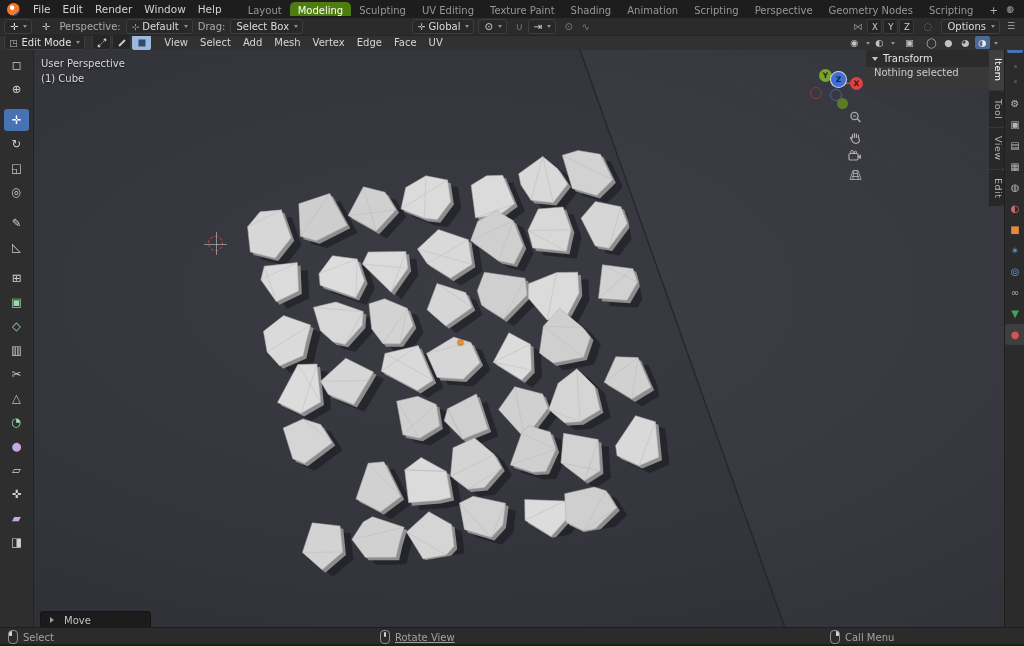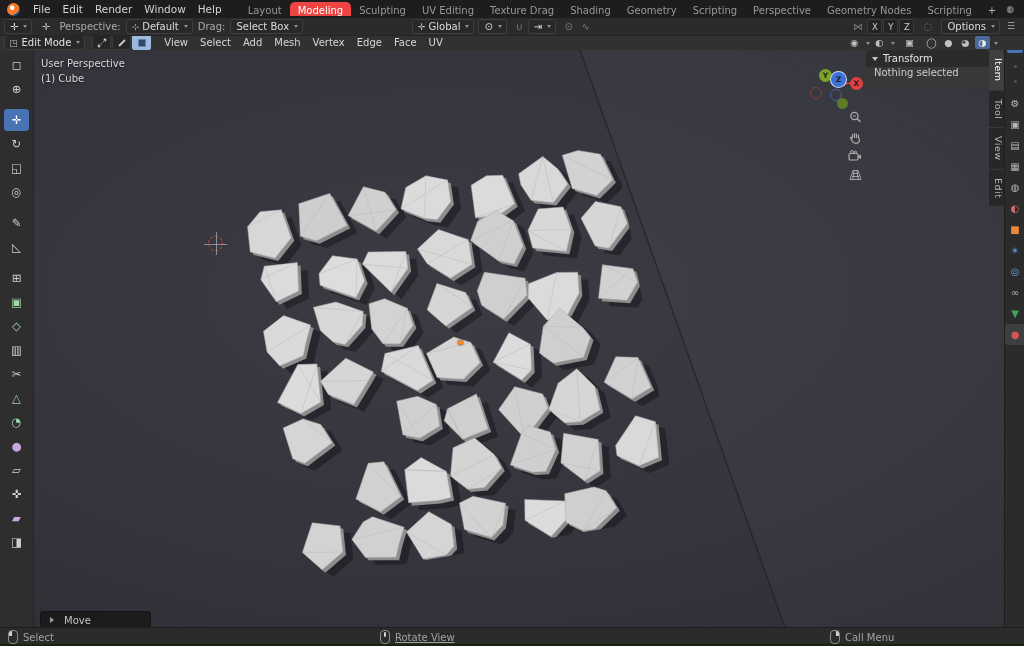--- a/index.html
+++ b/index.html
@@ -6,21 +6,21 @@
   body{width:1024px;height:646px;position:relative;overflow:hidden;background:#1d1d1d;
        font-family:"DejaVu Sans",sans-serif;color:#c8c8c8;cursor:default;}
   
   #topbar{position:absolute;left:0;right:0;top:0;height:18px;background:#1d1d1d;display:flex;align-items:center;font-size:10.5px;z-index:40}
   .logo{width:13px;height:13px;border-radius:50%;margin:0 7px 0 7px;flex:none;
         background:radial-gradient(circle at 40% 36%,#ffffff 0 2px,#f5792a 2.5px 62%,#265787 63%);}
   #topbar-menus{display:flex}
   .topmenu{padding:0 6px;color:#d2d2d2}
   #workspace-tabs{display:flex;margin-left:12px;height:14px}
   .wtab{padding:2.5px 8px 0;color:#979797;font-size:10px;border-radius:5px 5px 0 0;white-space:nowrap}
-  .wtab.active{background:#ef4444;color:#fdfdfd}
+  .wtab.active{background:#4d7c0f;color:#fdfdfd}
   .wtab.addtab{color:#b5b5b5}
   #scene-group{margin-left:auto;display:flex;align-items:center;gap:3px;padding-right:10px;font-size:10px;color:#d4d4d4}
   .mini-ico{font-size:9px;color:#bdbdbd}
   .dd-caret{display:inline-block;border:2.5px solid transparent;border-top:3.5px solid #8f8f8f;margin:4px 0 0 2px}
   
   #toolsettings{position:absolute;left:0;right:0;top:18px;height:17px;background:#2b2b2b;font-size:10px;z-index:35;border-bottom:1px solid #252525}
   .ts-group{position:absolute;top:1px;height:15px;display:flex;align-items:center}
   .dd{height:13px;background:#282828;border:1px solid #3e3e3e;border-radius:3px;padding:0 13px 0 5px;
       position:relative;color:#dcdcdc;display:inline-flex;align-items:center;gap:3px;white-space:nowrap}
   .dd:after{content:"";position:absolute;right:4px;top:5px;border:2.5px solid transparent;border-top:3px solid #8f8f8f}
@@ -101,23 +101,23 @@
       <span class="topmenu">Edit</span>
       <span class="topmenu">Render</span>
       <span class="topmenu">Window</span>
       <span class="topmenu">Help</span>
     </span>
   <span id="workspace-tabs">
       <span class="wtab">Layout</span>
       <span class="wtab active">Modeling</span>
       <span class="wtab">Sculpting</span>
       <span class="wtab">UV Editing</span>
-      <span class="wtab">Texture Drag</span>
+      <span class="wtab">Texture Paint</span>
       <span class="wtab">Shading</span>
-      <span class="wtab">Geometry</span>
+      <span class="wtab">Animation</span>
       <span class="wtab">Scripting</span>
       <span class="wtab">Perspective</span>
       <span class="wtab">Geometry Nodes</span>
       <span class="wtab">Scripting</span>
       <span class="wtab addtab">+</span>
     </span>
   <span id="scene-group">
     <span class="mini-ico">◍</span>
 
   </span>

